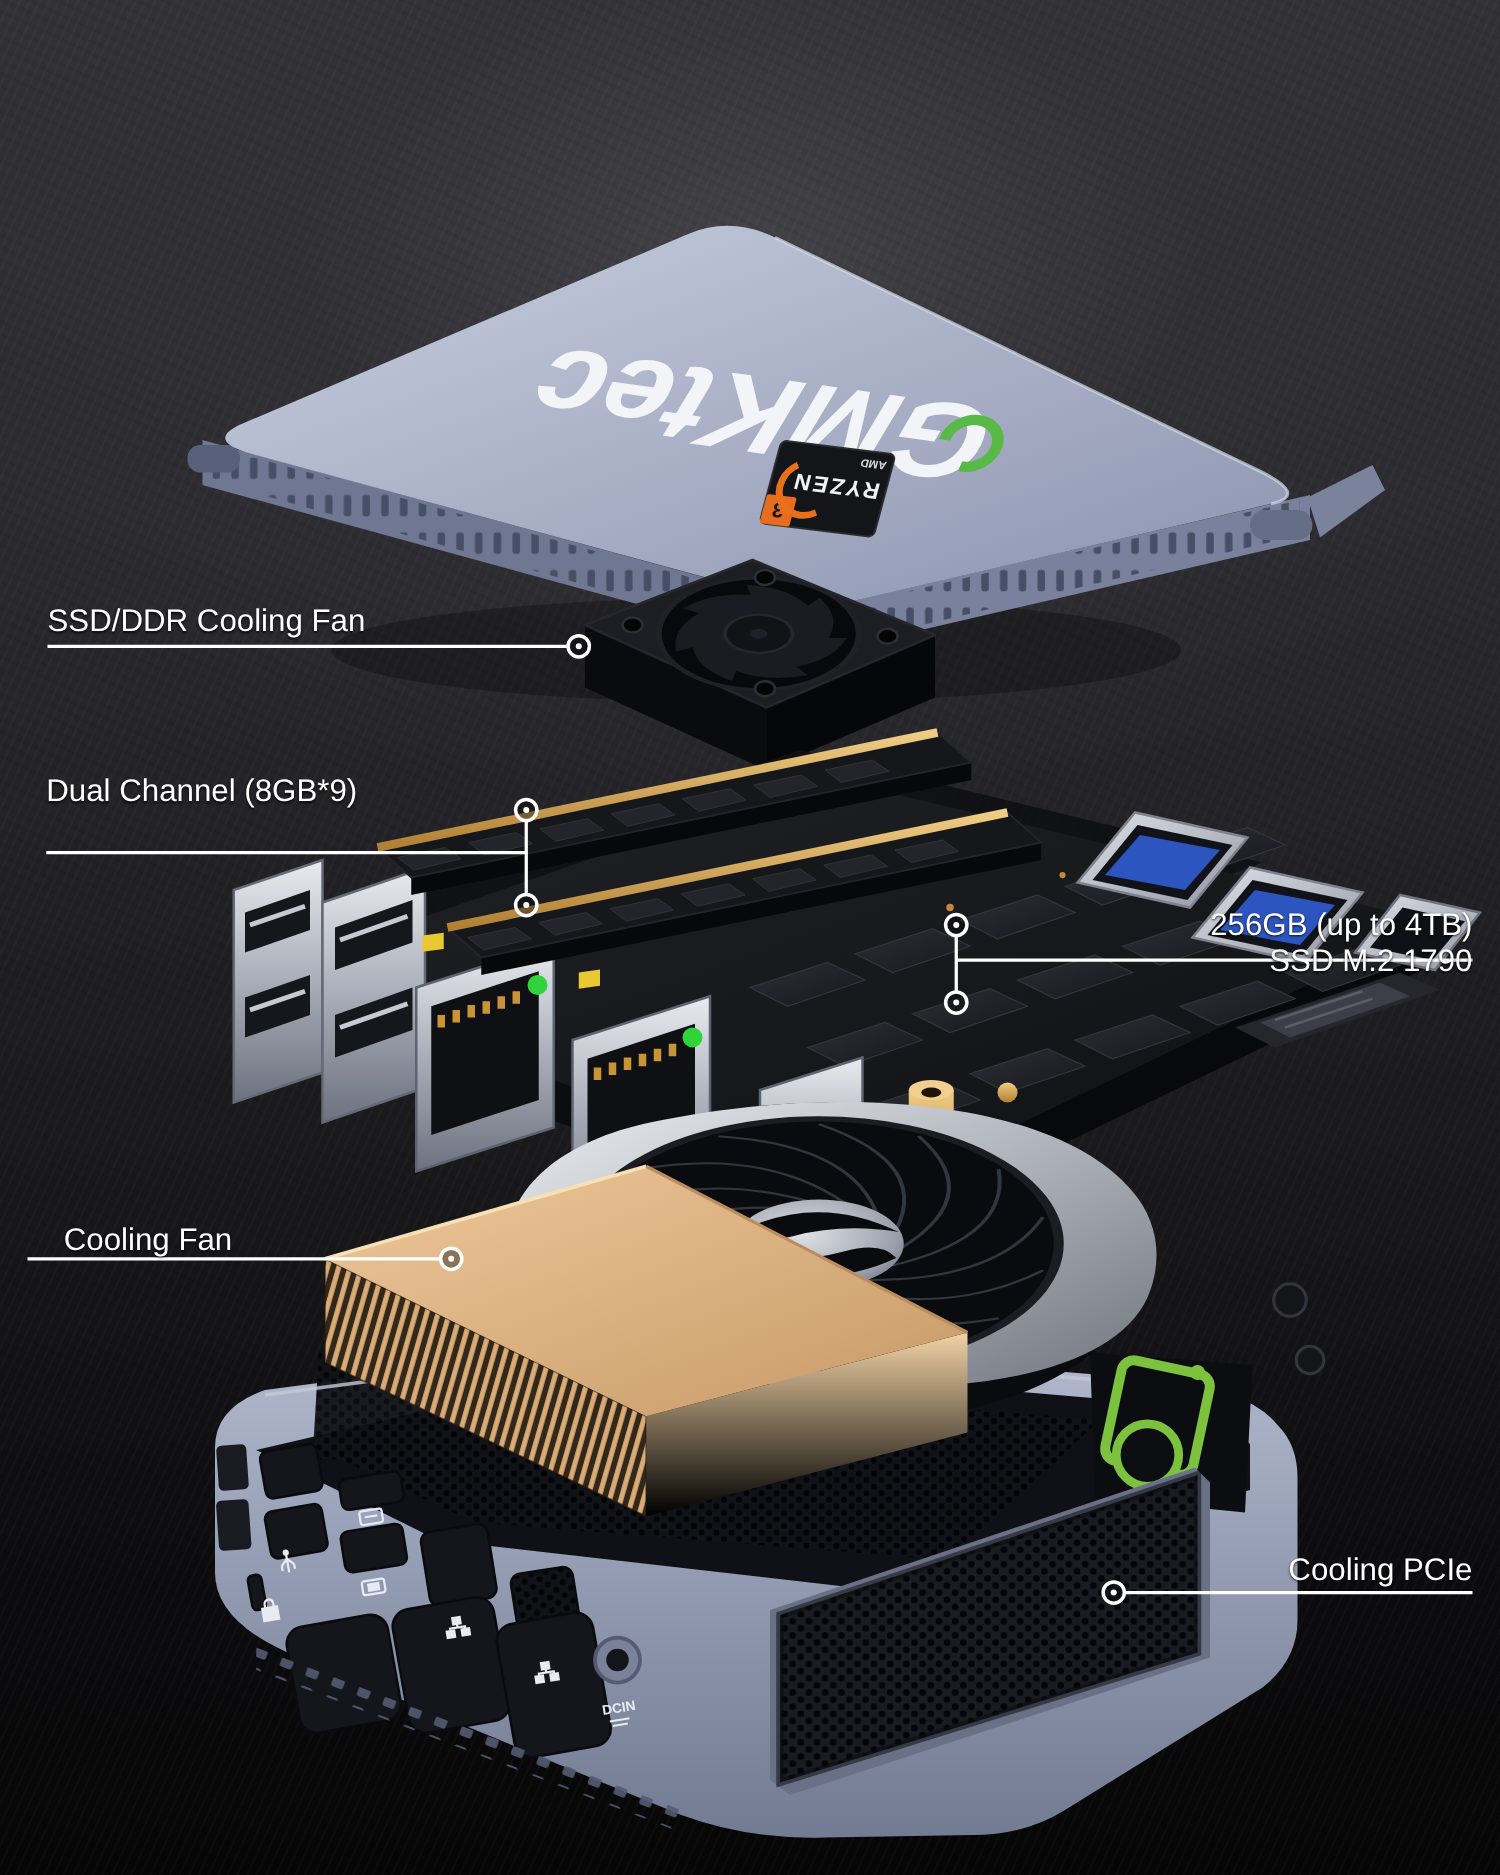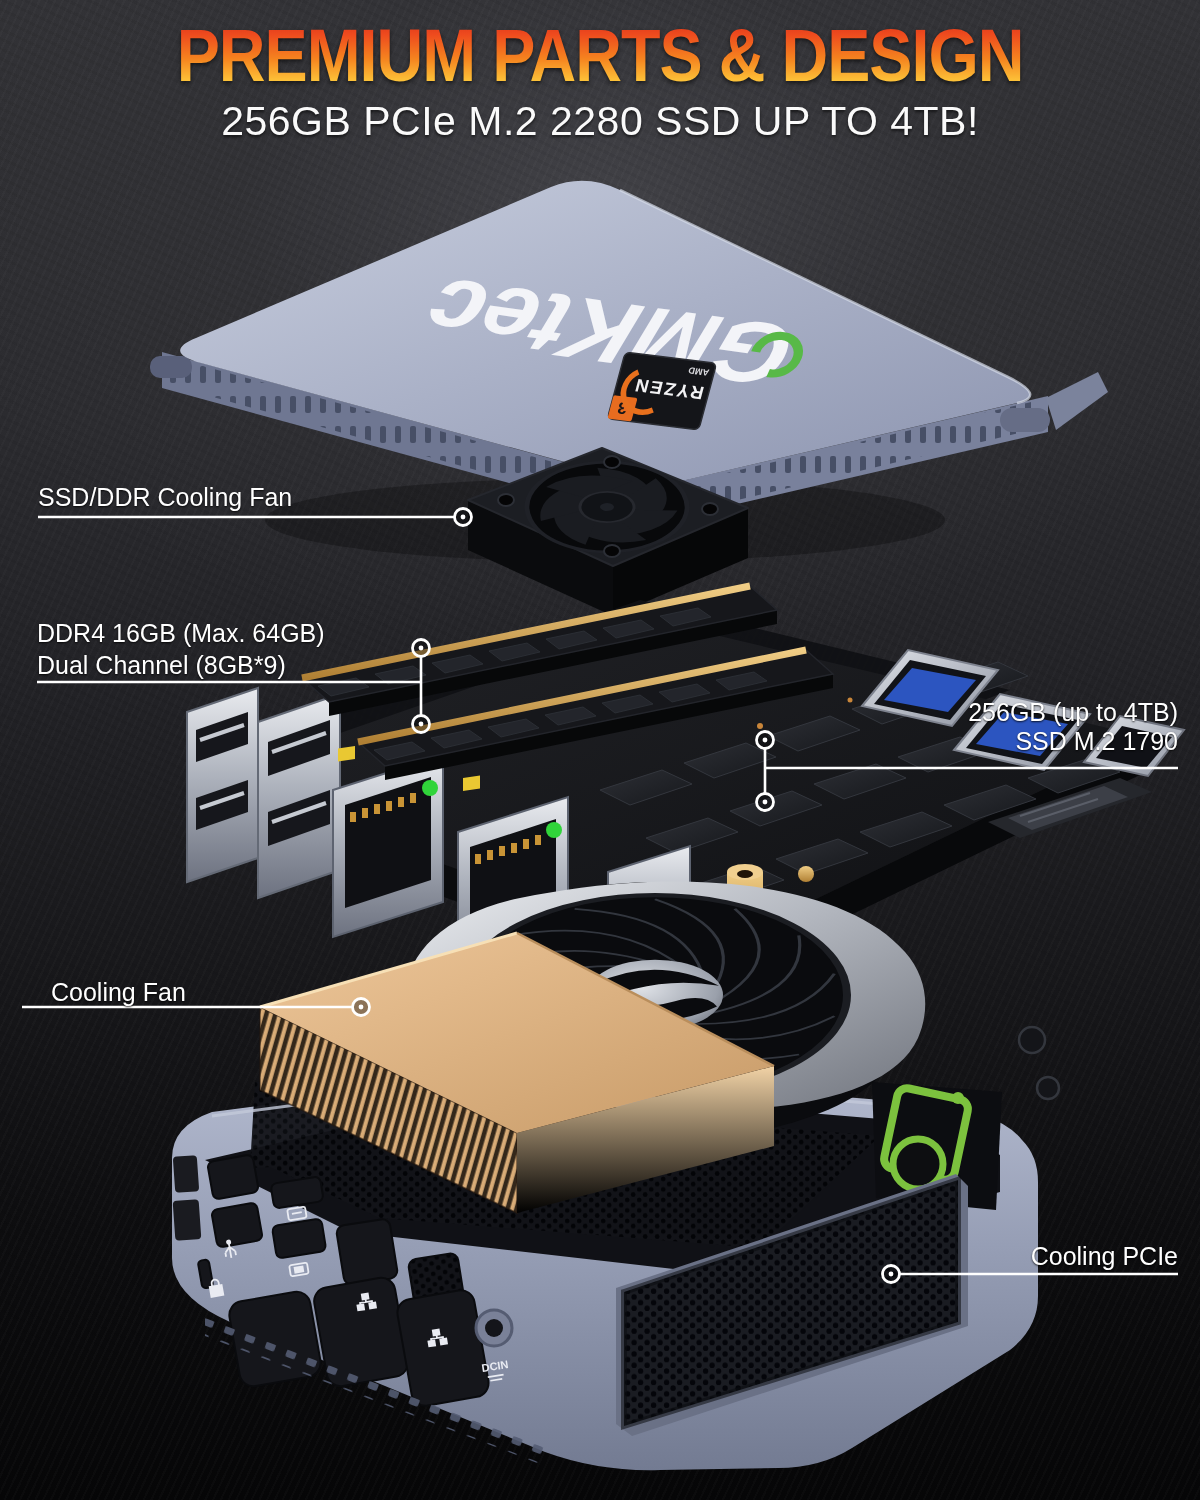--- a/index.html
+++ b/index.html
@@ -24,24 +24,20 @@
   svg.scene{position:absolute;left:0;top:0;z-index:1;}
   .callout{position:absolute;z-index:6;color:#fff;font-size:25px;font-weight:400;line-height:32px;
     text-shadow:0 1px 2px rgba(0,0,0,.8);}
   .callout.right{text-align:right;}
 </style>
 </head>
 <body>
 
 <div class="stage">
 
-  <div class="hdr">
-    <div class="title">PREMIUM PARTS &amp; DESIGN</div>
-    <div class="subtitle">256GB PCIe M.2 2280 SSD UP TO 4TB!</div>
-  </div>
 
   <svg class="scene" width="1200" height="1500" viewBox="0 0 1200 1500">
     <defs>
       <linearGradient id="lidTop" x1="0" y1="0" x2="1" y2="1">
         <stop offset="0" stop-color="#c9cfdf"></stop>
           <stop offset=".5" stop-color="#aab1c7"></stop>
           <stop offset="1" stop-color="#8c94af"></stop>
       </linearGradient>
       <linearGradient id="lidSide" x1="0" y1="0" x2="0" y2="1">
         <stop offset="0" stop-color="#8era" stop-opacity="0"></stop>
@@ -438,24 +434,23 @@
         <circle cx="361" cy="1007" r="2.4"></circle>
           <circle cx="891" cy="1274" r="2.4"></circle>
       </g>
     </g>
   </svg>
 
   <div class="callout" style="left:38px;top:481px;">
     <span>SSD/DDR Cooling Fan</span>
   </div>
   <div class="callout" style="left:37px;top:617px;">
-    <div>DDR4 16GB (Max. 64GB)</div>
     <div>Dual Channel (8GB*9)</div>
   </div>
-  <div class="callout right" style="right:22px;top:698px;line-height:29px;margin-left:34px;">
+  <div class="callout right" style="right:22px;top:726px;line-height:29px;margin-left:34px;">
     <div>256GB (up to 4TB)</div>
     <div>SSD M.2 1790</div>
   </div>
   <div class="callout" style="left:22px;top:976px;margin-left:29px;">
     <span>Cooling Fan</span>
   </div>
   <div class="callout" style="right:22px;top:1240px;">
     <span>Cooling PCIe</span>
   </div>
 </div>

